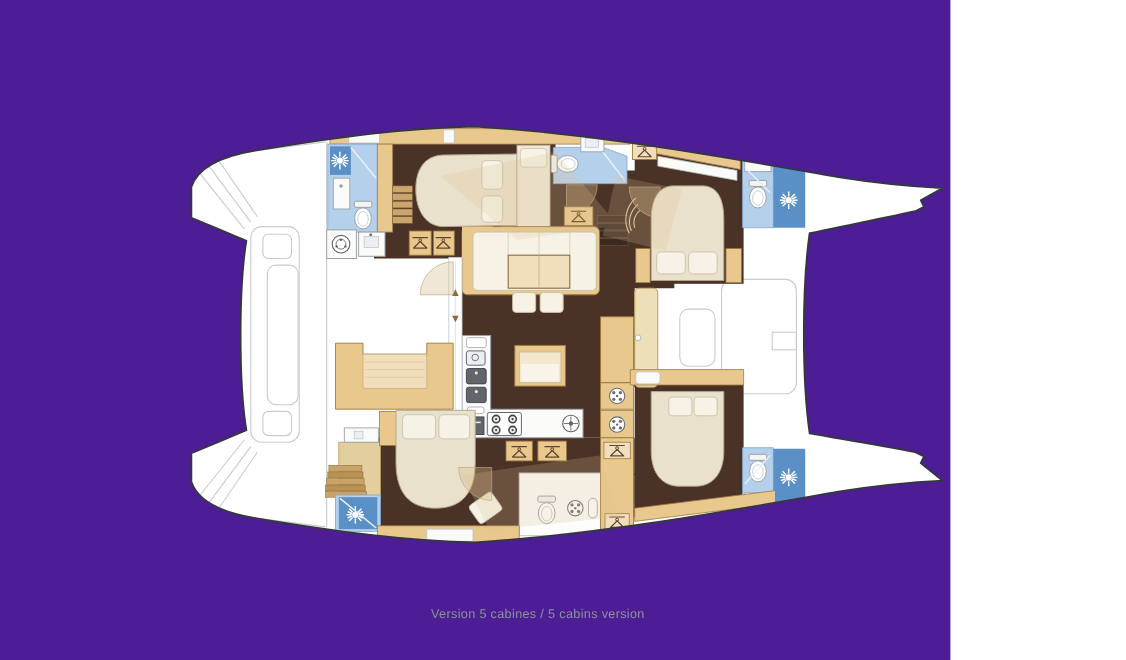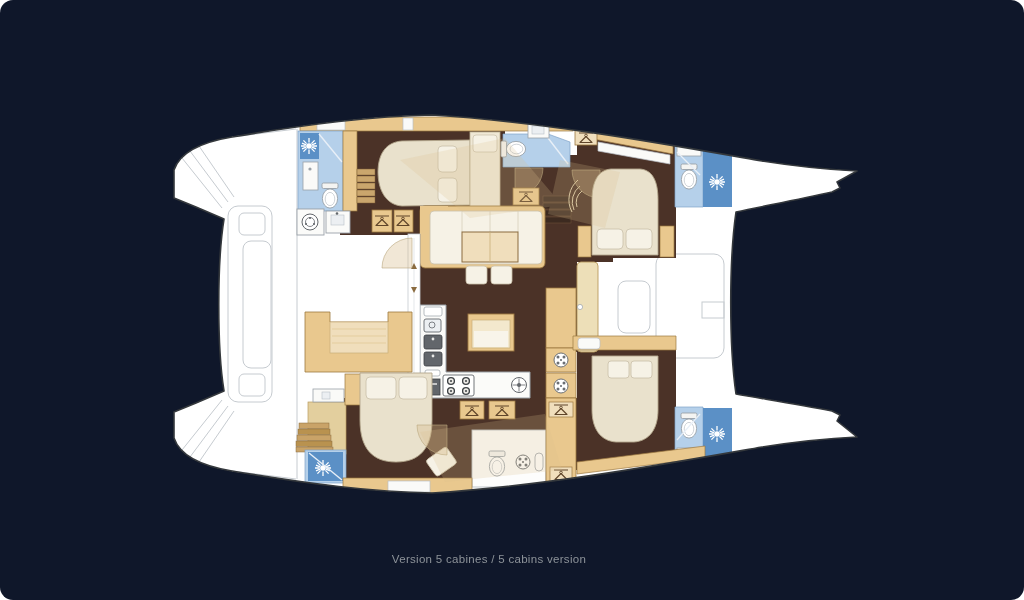--- a/index.html
+++ b/index.html
@@ -1,17 +1,17 @@
 <!DOCTYPE html>
 <html style="--hull-outline: #34383c; --deck-line: #c6cbd0; --deck-line-soft: #a9b0b7; --floor-dark: #4b3227; --floor-dark2: #3c2a20; --wood: #e9c88e; --wood-border: #9c7840; --wood-light: #f0debc; --wood-pale: #f3e8cd; --cream-panel: #efe8d6; --bed-fill: #e9e1cc; --bed-stroke: #b3a78c; --pillow: #f6f2e6; --blue-light: #b5d0ea; --blue-mid: #93b9de; --blue-dark: #5b90c6; --counter-fill: #fbfbf9; --counter-stroke: #9aa1a8; --steel: #62666b; --icon-stroke: #5f452a; --caption-color: #8d9399; --shadow-tint: rgba(214,186,138,0.35);"><head>
 <meta charset="utf-8">
 <style>
   html,body{margin:0;padding:0;background:#fff;width:1024px;height:600px;overflow:hidden;
     font-family:"Liberation Sans", sans-serif;}
-  .stage{position:relative;width:1024px;height:600px;background:#0f172a;border-radius:13px;}
+  .stage{position:relative;width:864px;height:600px;background:#4c1d95;}
   .plan-svg{position:absolute;left:0;top:0;}
   .caption{position:absolute;left:0;top:553px;width:978px;text-align:center;
     font-size:11.5px;letter-spacing:.3px;color:var(--caption-color,#8d9399);}
   
 </style>
 </head>
 <body>
 <div class="stage">
 
 <svg class="plan-svg" width="1024" height="600" viewBox="0 0 1024 600" aria-hidden="true">

